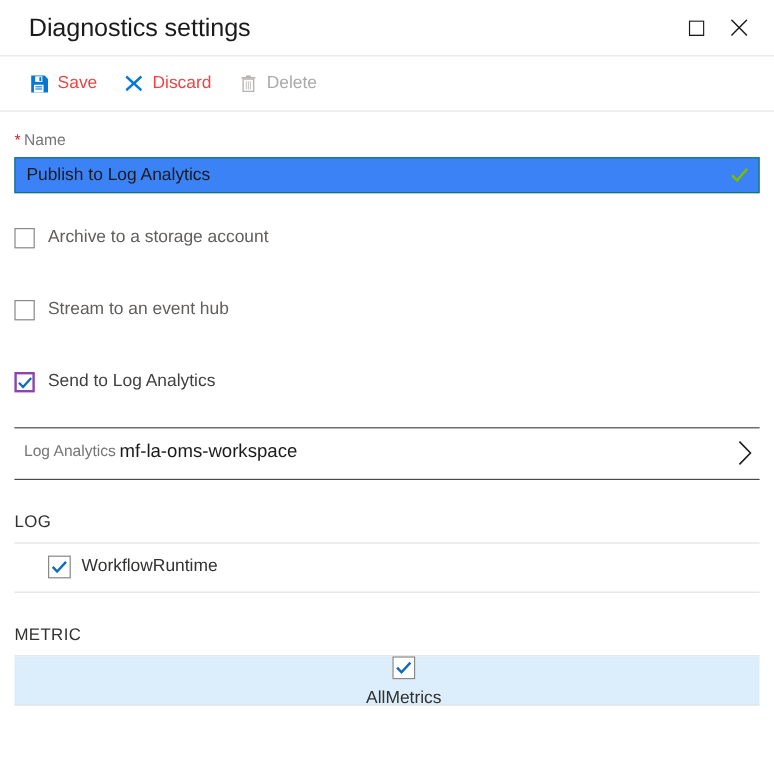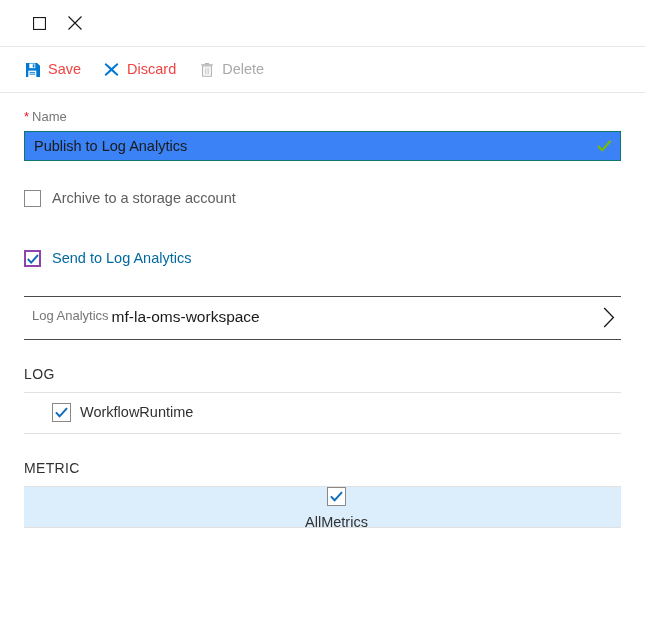--- a/index.html
+++ b/index.html
@@ -79,21 +79,21 @@
     width: 17px;
     height: 17px;
     display: flex;
     align-items: center;
     justify-content: center;
   }
   .cmd .ico svg { display: block; }
 
   
   .content {
-    padding: 0 24px;
+    padding: 0 12px;
   }
 
   .field-label {
     font-size: 13px;
     color: #767676;
     margin-top: 16px;
     margin-bottom: 6px;
     line-height: 1.2;
   }
   .req-star {
@@ -153,21 +153,21 @@
     flex: 0 0 auto;
   }
   .box.focused { border: 2px solid #8e44ad; }
   .box.gray-border { border: 1px solid #8a8886; }
   .chk-label {
     font-size: 14.5px;
     color: #605e5c;
     line-height: 1;
     text-align: center;
   }
-  .chk-label.on { color: #0369a1; }
+  .chk-label.on { color: #404040; }
 
   
   .picker {
     margin-top: 27px;
     border-top: 1px solid #4a4a4a;
     border-bottom: 1px solid #4a4a4a;
     padding: 10px 0 11px 8px;
     display: flex;
     align-items: center;
     justify-content: space-between;
@@ -216,20 +216,21 @@
   }
   .box.lg {
     width: 19px;
     height: 19px;
   }
 </style>
 </head>
 <body>
 
 <div class="titlebar">
+  <div class="title">Diagnostics settings</div>
   <div class="window-controls">
     <div class="win-btn">
       <svg width="13" height="13" viewBox="0 0 13 13">
         <rect x="0.5" y="0.5" width="12" height="12" fill="none" stroke="#1a1a1a" stroke-width="1.2"></rect>
       </svg>
     </div>
     <div class="win-btn">
       <svg width="14" height="14" viewBox="0 0 14 14">
         <path d="M0.5 0.5 L13.5 13.5 M13.5 0.5 L0.5 13.5" stroke="#1a1a1a" stroke-width="1.2" fill="none"></path>
       </svg>
@@ -286,20 +287,24 @@
         <path d="M1 6.4 L5.2 10.8 L13.6 1.2" fill="none" stroke="#7cbb00" stroke-width="2.1"></path>
       </svg>
     </span>
   </div>
 
   <div class="chk-row r1">
     <span class="box gray-border"></span>
     <span class="chk-label">Archive to a storage account</span>
   </div>
 
+  <div class="chk-row r2">
+    <span class="box gray-border"></span>
+    <span class="chk-label">Stream to an event hub</span>
+  </div>
 
   <div class="chk-row r3">
     <span class="box focused">
       <svg width="12" height="10" viewBox="0 0 12 10">
         <path d="M0.8 5 L4.2 8.6 L11 1" fill="none" stroke="#0f6cbd" stroke-width="1.9"></path>
       </svg>
     </span>
     <span class="chk-label on">Send to Log Analytics</span>
   </div>
 

